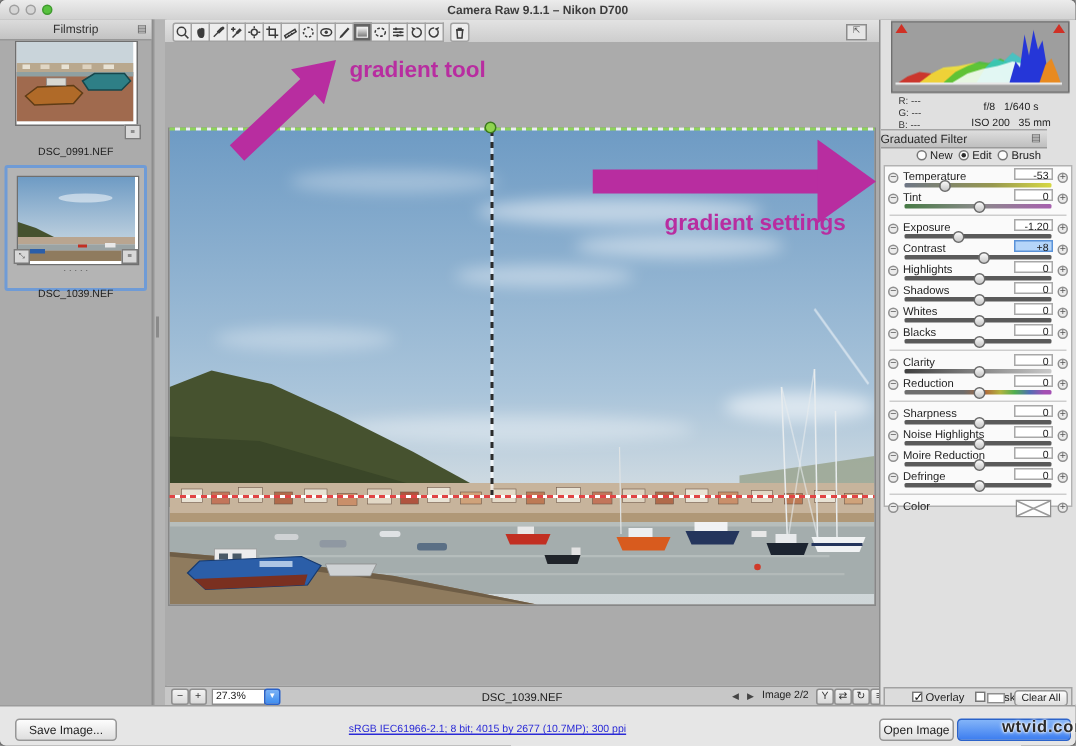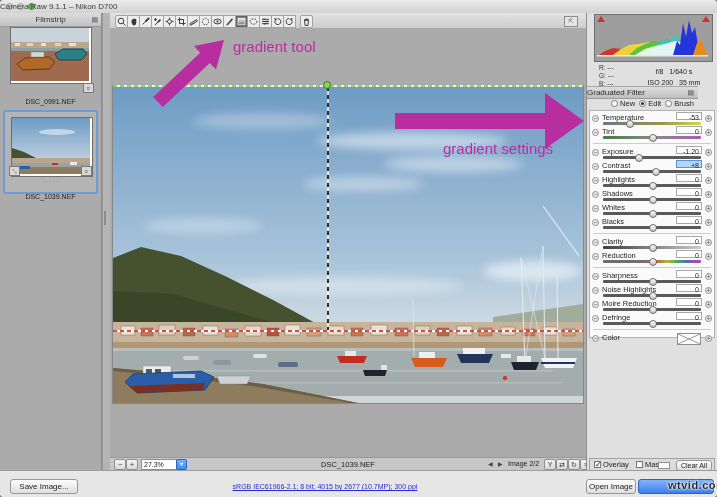--- a/index.html
+++ b/index.html
@@ -4,21 +4,21 @@
 <style>
   html,body{margin:0;padding:0;background:#888;}
   body{font-family:"Liberation Sans",sans-serif;}
   .ab{position:absolute;}
   #app{position:relative;width:717px;height:497px;background:#e4e4e4;border-radius:4px;overflow:hidden;
        box-shadow:0 0 0 1px #6e6e6e;font-size:8px;color:#222;}
   
   .titlebar{left:0;top:0;width:717px;height:13px;background:linear-gradient(#ececec,#d2d2d2);
             border-bottom:1px solid #a3a3a3;}
   .tl{width:7px;height:7px;border-radius:50%;top:3px;}
-  .title{width:100%;text-align:left;top:2px;font-size:8px;color:#3c3c3c;}
+  .title{width:100%;text-align:center;top:2px;font-size:8px;color:#3c3c3c;font-weight:bold;}
   
   .fs{left:0;top:13px;width:101px;height:457px;background:#ababab;border-right:1px solid #8d8d8d;}
   .fshead{left:0;top:0;width:101px;height:13px;background:linear-gradient(#dcdcdc,#c3c3c3);
           border-bottom:1px solid #989898;text-align:center;line-height:13px;font-size:8px;color:#333;}
   .thumbimg{border:1px solid #6f6f6f;background:#fff;}
   .fname{width:101px;text-align:center;font-size:7px;color:#1d1d1d;}
   .badge{width:9px;height:8px;background:#d8d8d8;border:1px solid #7b7b7b;font-size:5px;line-height:8px;
          text-align:center;color:#444;}
   .selbox{border:2px solid #6f9bd6;border-radius:2px;background:#b4b4b4;}
   
@@ -35,21 +35,21 @@
   .tool svg{stroke:#3c3c3c;fill:none;stroke-width:1;}
   .tool.sel svg{stroke:#f2f2f2;}
   .canvas{left:110px;top:28px;width:476px;height:429px;background:#ababab;overflow:hidden;}
   .statusbar{left:110px;top:457px;width:476px;height:13px;background:#c7c7c7;border-top:1px solid #979797;}
   .sbbtn{height:9px;background:linear-gradient(#f3f3f3,#d9d9d9);border:1px solid #8f8f8f;border-radius:2px;
          font-size:7px;line-height:9px;text-align:center;color:#333;}
   
   .hdash-green{height:2px;background:repeating-linear-gradient(90deg,#8fd35c 0 4px,rgba(255,255,255,.85) 4px 7px);}
   .hdash-red{height:2px;background:repeating-linear-gradient(90deg,#e04444 0 4px,#ffffff 4px 7px);}
   .vdash{width:2px;background:repeating-linear-gradient(180deg,#2b2b2b 0 4px,rgba(255,255,255,.7) 4px 8px);}
-  .anno{color:#b82da0;font-weight:normal;font-size:15px;white-space:nowrap;}
+  .anno{color:#b82da0;font-weight:bold;font-size:15px;white-space:nowrap;}
   
   .rpanel{left:586px;top:13px;width:131px;height:457px;background:#e0e0e0;border-left:1px solid #8d8d8d;}
   .histbox{left:7px;top:1px;width:117px;height:46px;background:#9e9e9e;border:1px solid #6f6f6f;}
   .phead{left:0px;top:73px;width:111px;height:11px;background:linear-gradient(#dedede,#bfbfbf);
          border-top:1px solid #a5a5a5;border-bottom:1px solid #9a9a9a;text-align:left;line-height:11px;
          font-size:8px;color:#2a2a2a;}
   .radio{width:7px;height:7px;border:1px solid #777;border-radius:50%;background:#fdfdfd;display:inline-block;
          vertical-align:-1px;margin-right:2px;box-sizing:border-box;}
   .radio.on::after{content:"";display:block;width:3px;height:3px;margin:1px;background:#2d2d2d;border-radius:50%;}
   .sliderbox{left:2px;top:97px;width:126px;height:228px;background:#fafafa;border:1px solid #b2b2b2;
@@ -587,21 +587,21 @@
           <rect x=".5" y=".5" width="23" height="11" fill="#fdfdfd" stroke="#8f8f8f"></rect>
           <line x1="1" y1="1" x2="23" y2="11" stroke="#9a9a9a"></line>
           <line x1="23" y1="1" x2="1" y2="11" stroke="#9a9a9a"></line>
         </svg>
         <span class="sbtn" style="right:1px">+</span>
       </div>
     </div>
 
     <div class="ab" style="left:2px;top:445px;width:126px;height:13px;border:1px solid #a2a2a2;background:#dcdcdc;
          box-sizing:border-box;line-height:11px;font-size:7.5px">
-      <span style="margin-left:4px">
+      <span style="margin-left:18px">
         <span class="cb on"></span><span>Overlay</span></span>
       <span style="margin-left:5px">
         <span class="cb"></span><span>Mask</span></span>
       <span class="ab" style="left:68px;top:3px;width:12px;height:7px;background:#fff;border:1px solid #8f8f8f;
             box-sizing:border-box"></span>
       <span class="ab btn3d" style="right:2px;top:1px;width:34px;height:9px;line-height:9px;font-size:7px">Clear All</span>
     </div>
   </div>
 
   <div class="ab footer">

